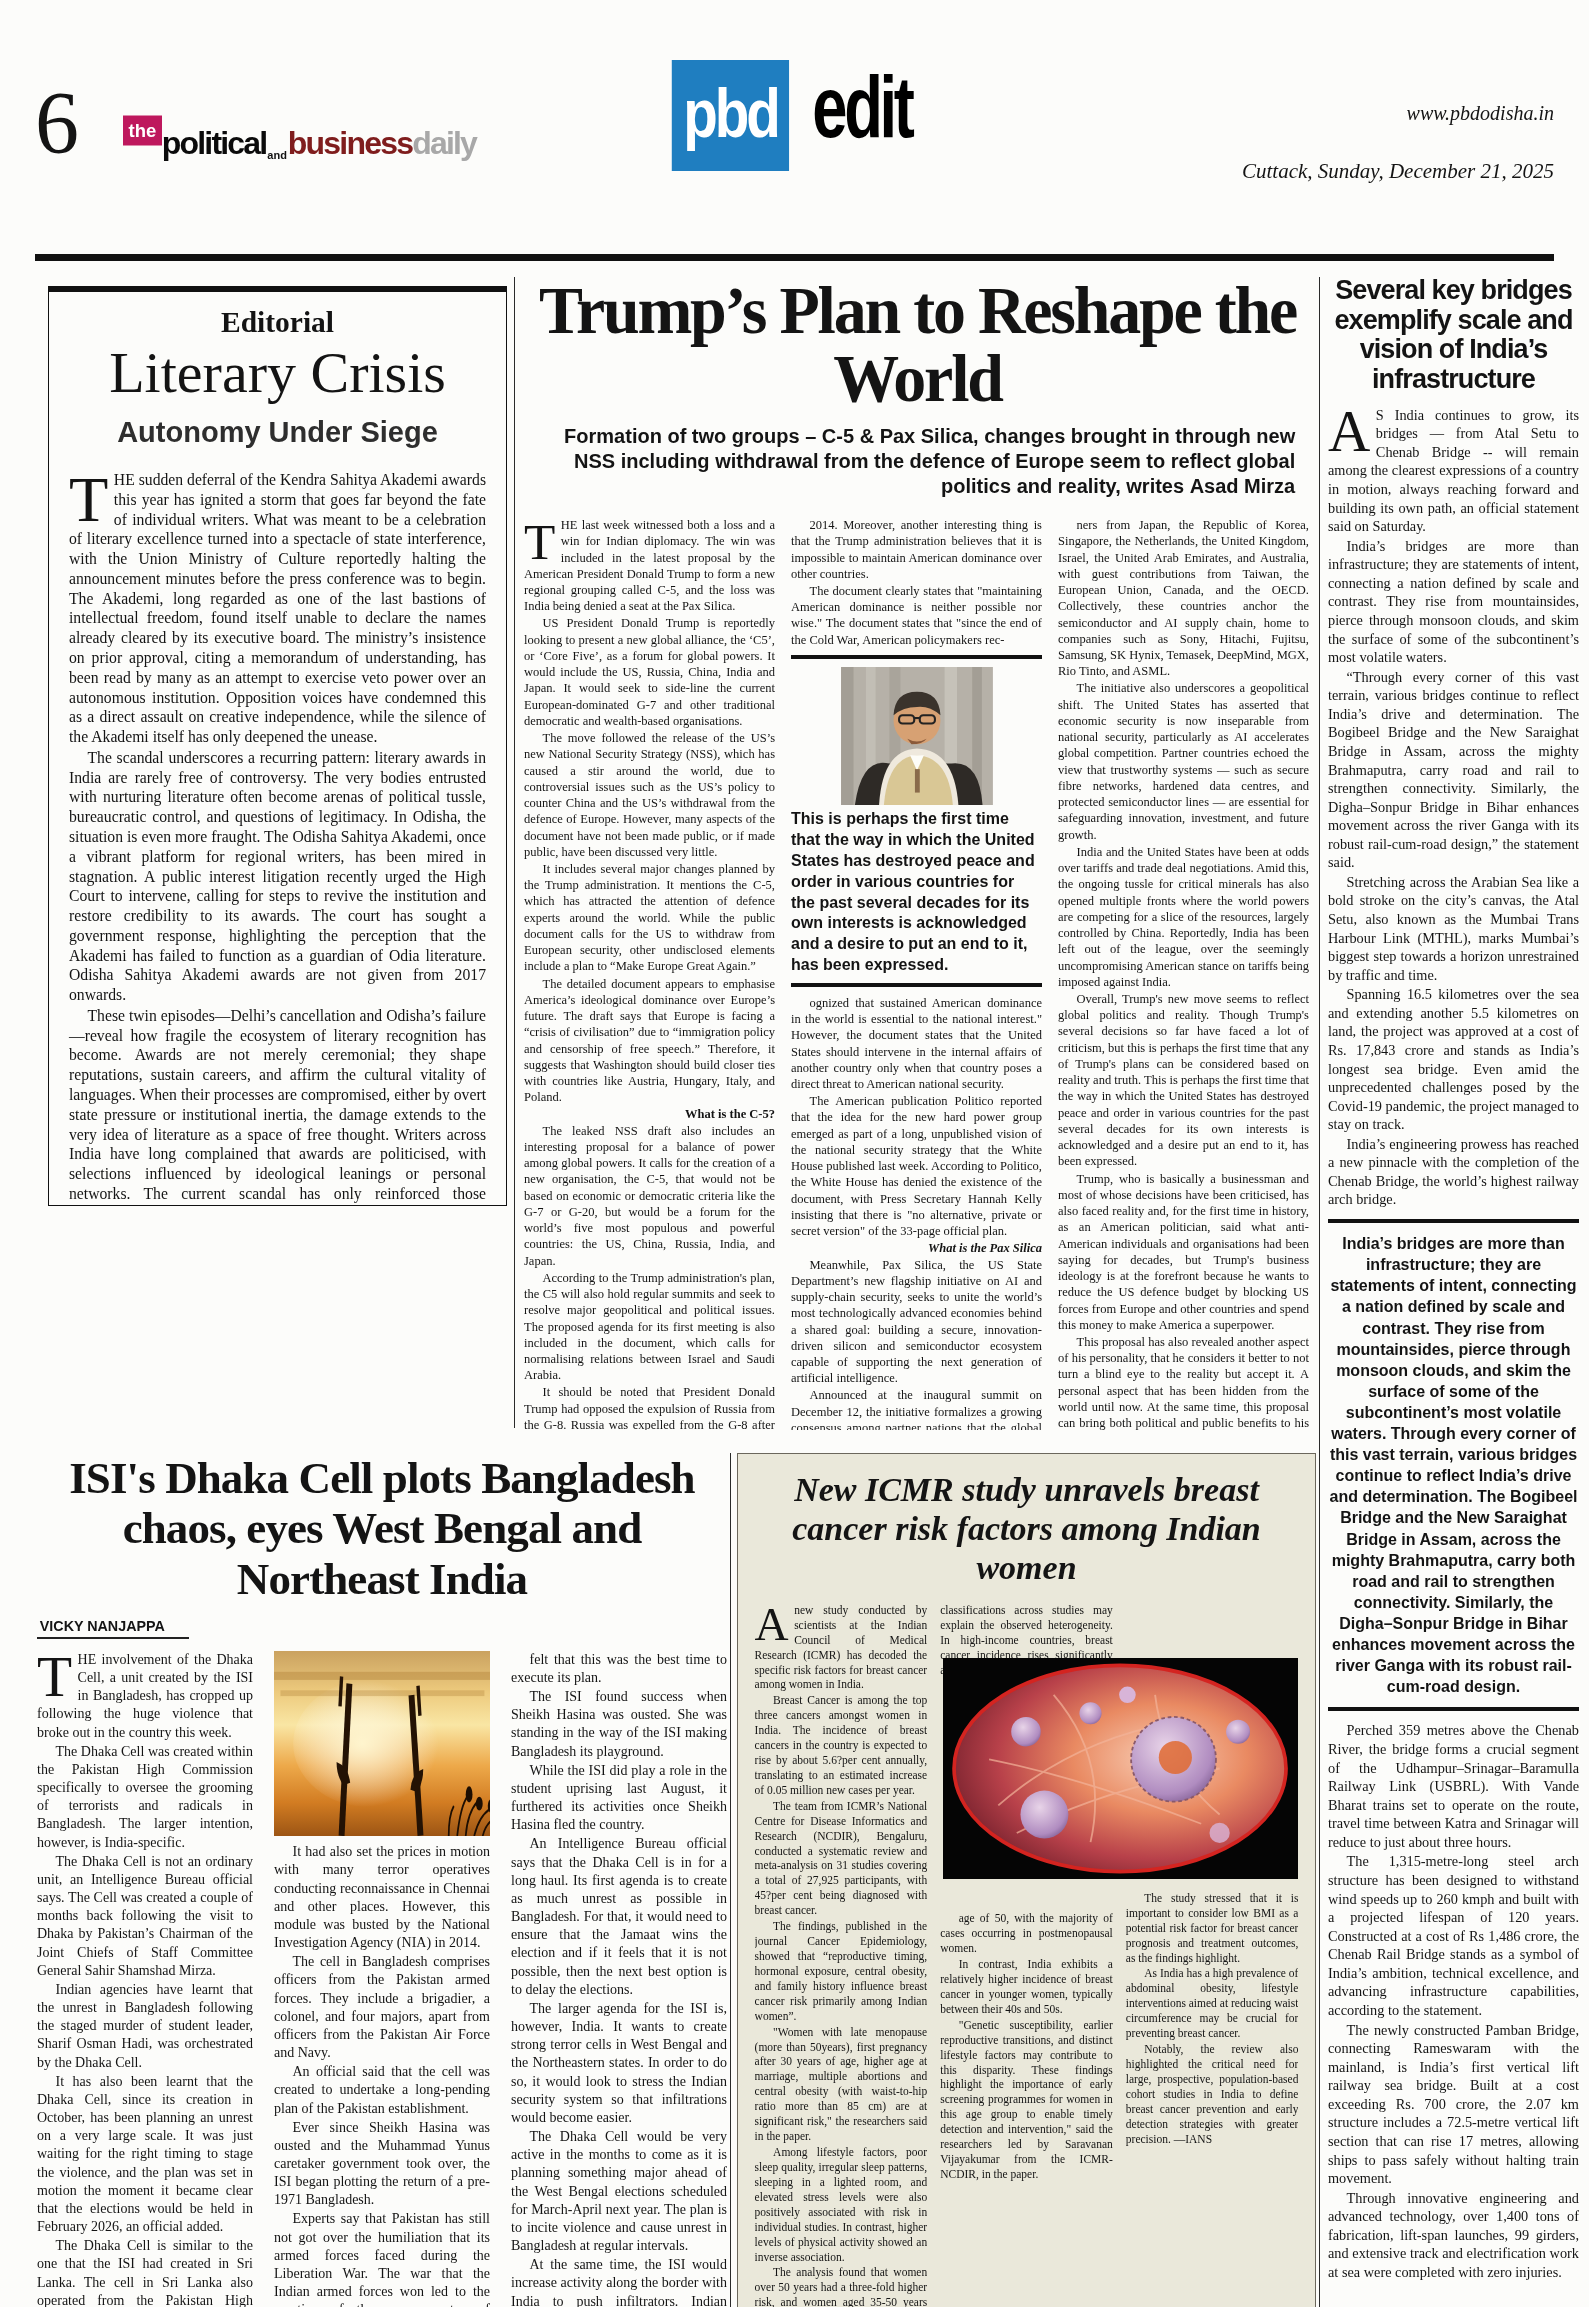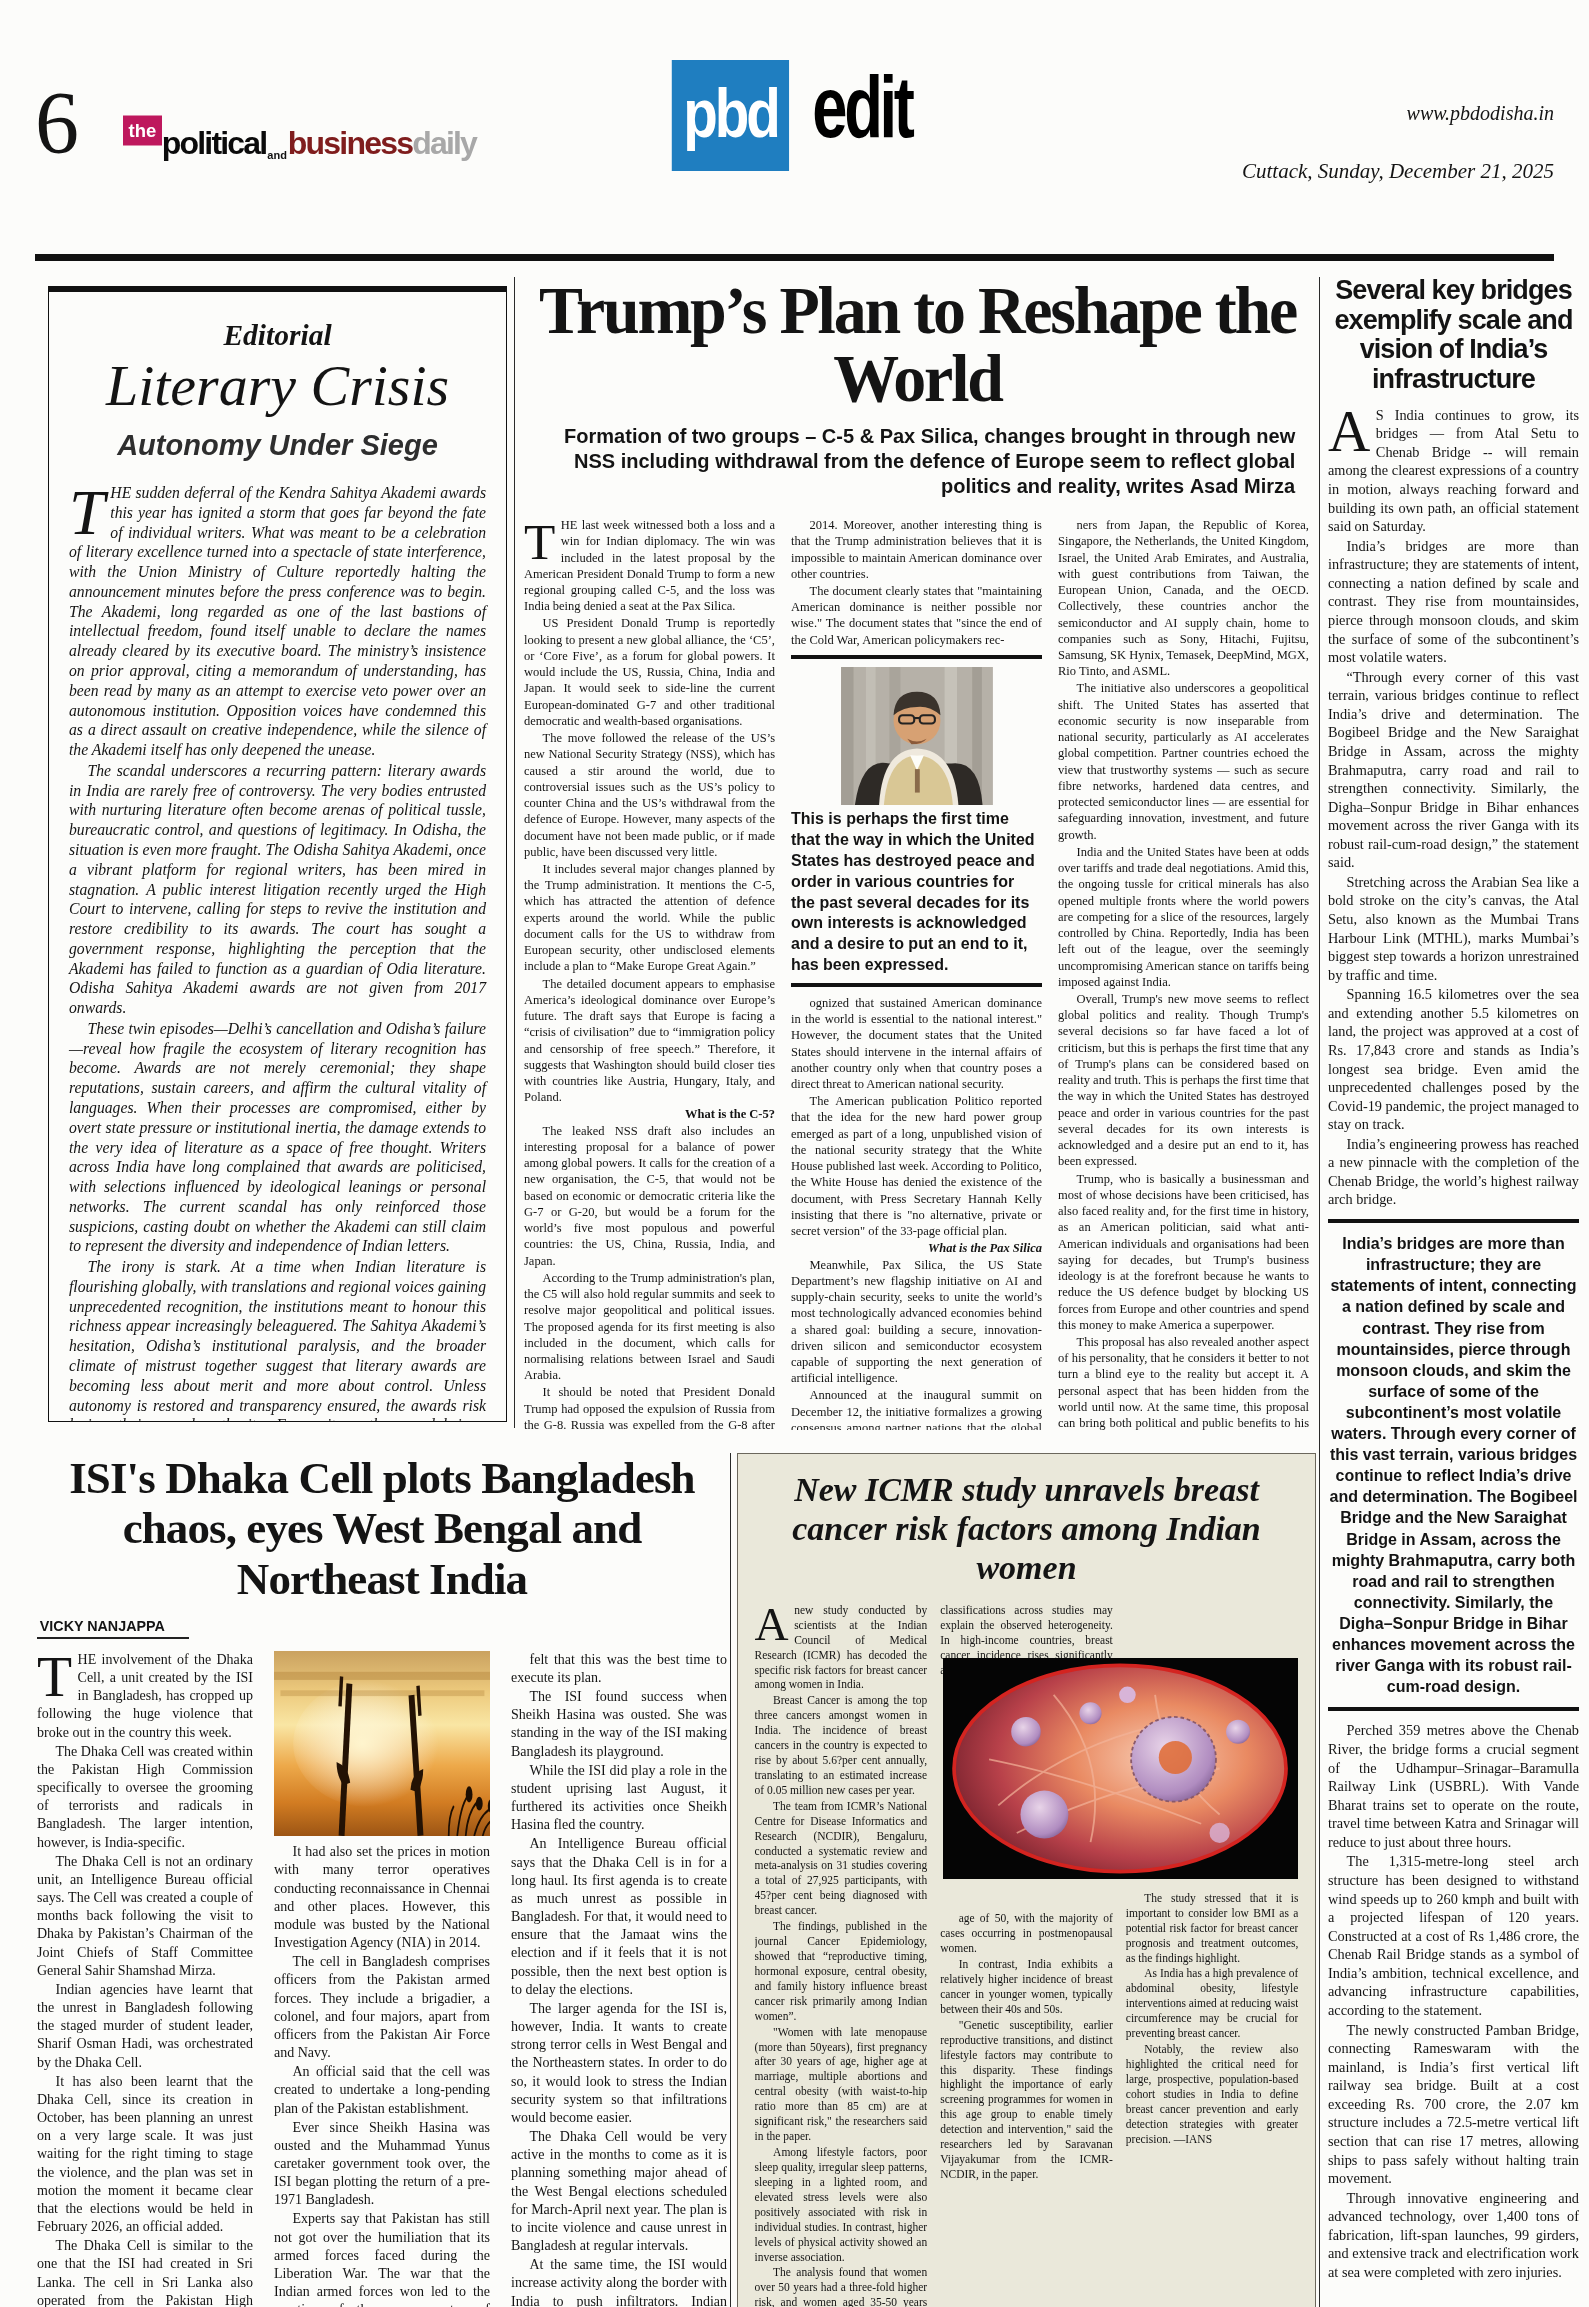--- a/index.html
+++ b/index.html
@@ -25,22 +25,22 @@
   #toprule{position:absolute;left:35px;right:35px;top:254px;height:6.5px;background:#111;}
   
   .para{margin:0 0 0.9px 0;text-indent:18.5px;text-align:justify;}
   .para.dc{text-indent:0;}
   .para.snip{text-indent:0;}
   .dc::first-letter{float:left;font-size:4.1em;line-height:.8;padding:3.7px 5.5px 0 0;}
   .subhead{margin:0;font-weight:bold;text-indent:18.5px;text-align:right;}
   .subhead.subi{font-style:italic;}
   .vrule{position:absolute;width:1.4px;background:#2a2a2a;}
   
-  #editorial{position:absolute;left:48px;top:286px;width:459px;height:1136px;
-             border:1.8px solid #111;border-top:6.5px solid #111;padding:20px 20px;box-sizing:border-box;overflow:hidden;font-style:italic;}
+  #editorial{position:absolute;left:48px;top:286px;width:459px;height:920px;
+             border:1.8px solid #111;border-top:6.5px solid #111;padding:7px 20px;box-sizing:border-box;overflow:hidden;}
   #ed-kicker{text-align:center;font-weight:bold;font-size:29.5px;margin:6.5px 0 4.6px 0;}
   #ed-title{text-align:center;font-size:58px;line-height:1.05;margin:2.8px 0 12px 0;}
   #ed-sub{text-align:center;font-family:"Liberation Sans",sans-serif;font-weight:bold;color:#2e2e2e;
           font-size:29px;margin:0 0 21px 0;}
   #ed-body{font-size:15.7px;line-height:1.26;}
   
   #trump{position:absolute;left:524px;top:276px;width:787px;height:1154px;overflow:hidden;}
   #tr-headline{text-align:center;font-size:68px;letter-spacing:-2.3px;line-height:1;margin:0;
                transform:scaleX(.97);transform-origin:center;}
   #tr-standfirst{text-align:right;font-family:"Liberation Sans",sans-serif;font-weight:bold;

